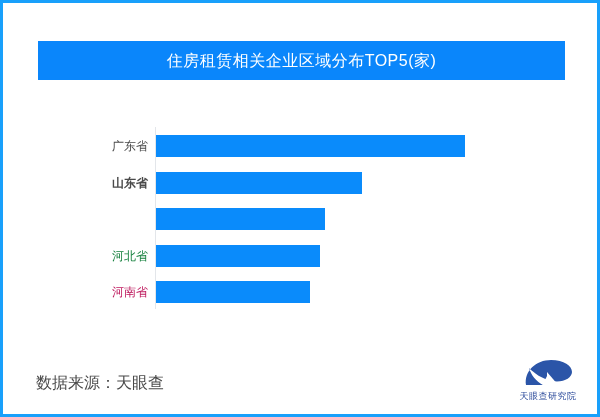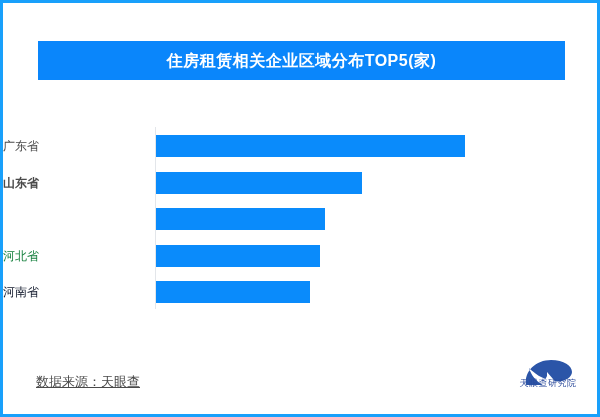--- a/index.html
+++ b/index.html
@@ -27,21 +27,21 @@
     width: 527px;
     height: 39px;
     background: #0a86fb;
     display: flex;
     align-items: center;
     justify-content: center;
   }
   .title-text {
     color: #ffffff;
     font-size: 16px;
-    font-weight: bold;
+    font-weight: normal;
     letter-spacing: 0.5px;
     line-height: 1;
     white-space: nowrap;
   }
   
   .plot {
     position: absolute;
     left: 0;
     top: 118px;
     width: 600px;
@@ -61,60 +61,59 @@
     width: 600px;
     height: 22px;
   }
   .row-label {
     position: absolute;
     left: 0;
     top: 0;
     width: 145px;
     height: 22px;
     line-height: 22px;
-    text-align: left;
+    text-align: right;
     font-size: 12px;
     color: #4a4a4a;
     white-space: nowrap;
   }
   .row-bar {
     position: absolute;
     left: 153px;
     top: 0;
     height: 22px;
     background: #0a8bfb;
   }
   
   .footer-note {
     position: absolute;
     left: 33px;
     top: 370px;
-    font-size: 13px;
+    font-size: 16px;
     color: #4a4a4a;
     white-space: nowrap;
-    text-decoration: underline;
   }
   .logo {
     position: absolute;
     left: 505px;
     top: 356px;
     width: 80px;
     height: 48px;
   }
   .logo-mark {
     position: absolute;
     left: 14px;
     top: 0;
     width: 52px;
     height: 30px;
   }
   .logo-caption {
     position: absolute;
     left: 0;
-    top: 18px;
+    top: 31px;
     width: 80px;
     text-align: center;
     font-size: 9px;
     color: #2b4a9b;
     letter-spacing: 0.5px;
     white-space: nowrap;
     font-family: Liberation Serif, serif;
   }
 </style>
 </head>
@@ -142,21 +141,21 @@
     <div class="row" style="top:87px;">
       <div class="row-bar" style="width: 169px; background: rgb(10, 139, 251);"></div>
     </div>
 
     <div class="row" style="top:124px;">
       <span class="row-label" style="color: #15803d;">河北省</span>
       <div class="row-bar" style="width: 164px; background: rgb(10, 139, 251);"></div>
     </div>
 
     <div class="row" style="top:160px;">
-      <span class="row-label" style="color: #0f172a;">河南省</span>
+      <span class="row-label" style="color: #be185d;">河南省</span>
       <div class="row-bar" style="width: 154px; background: rgb(10, 139, 251);"></div>
     </div>
   </div>
 
   <div class="footer-note">数据来源：天眼查</div>
 
   <div class="logo">
     <div class="logo-mark">
       <svg viewBox="0 0 52 30" width="52" height="30" xmlns="http://www.w3.org/2000/svg" aria-hidden="true">
         <path d="M4 26 C2 12 14 1 29 1 C42 1 50 7 50 13 C50 19 41 24 30 22 C20 20 12 14 7 9 C9 16 14 22 21 26 Z" fill="#2b55a8"></path>

